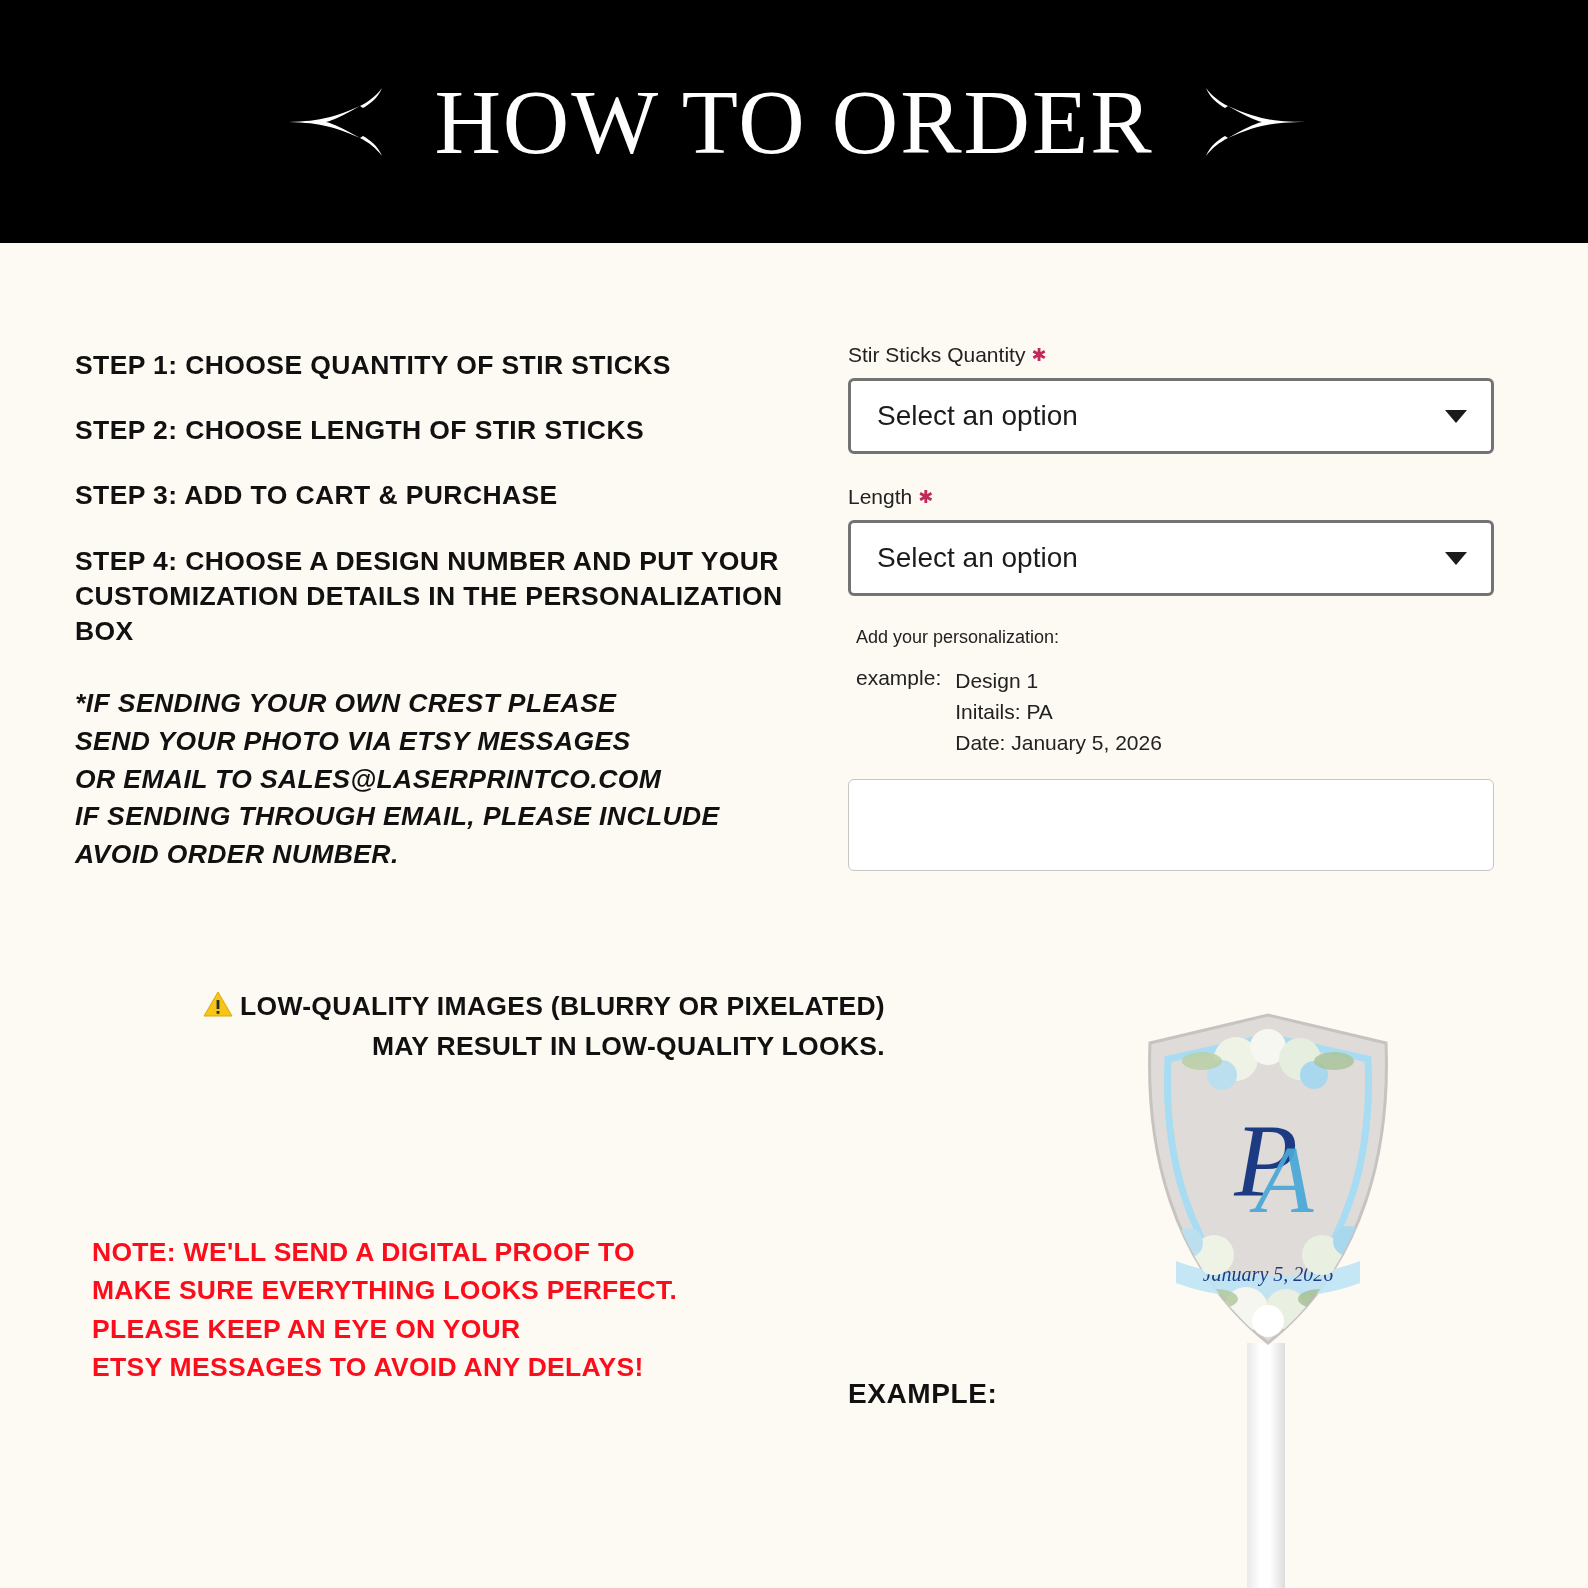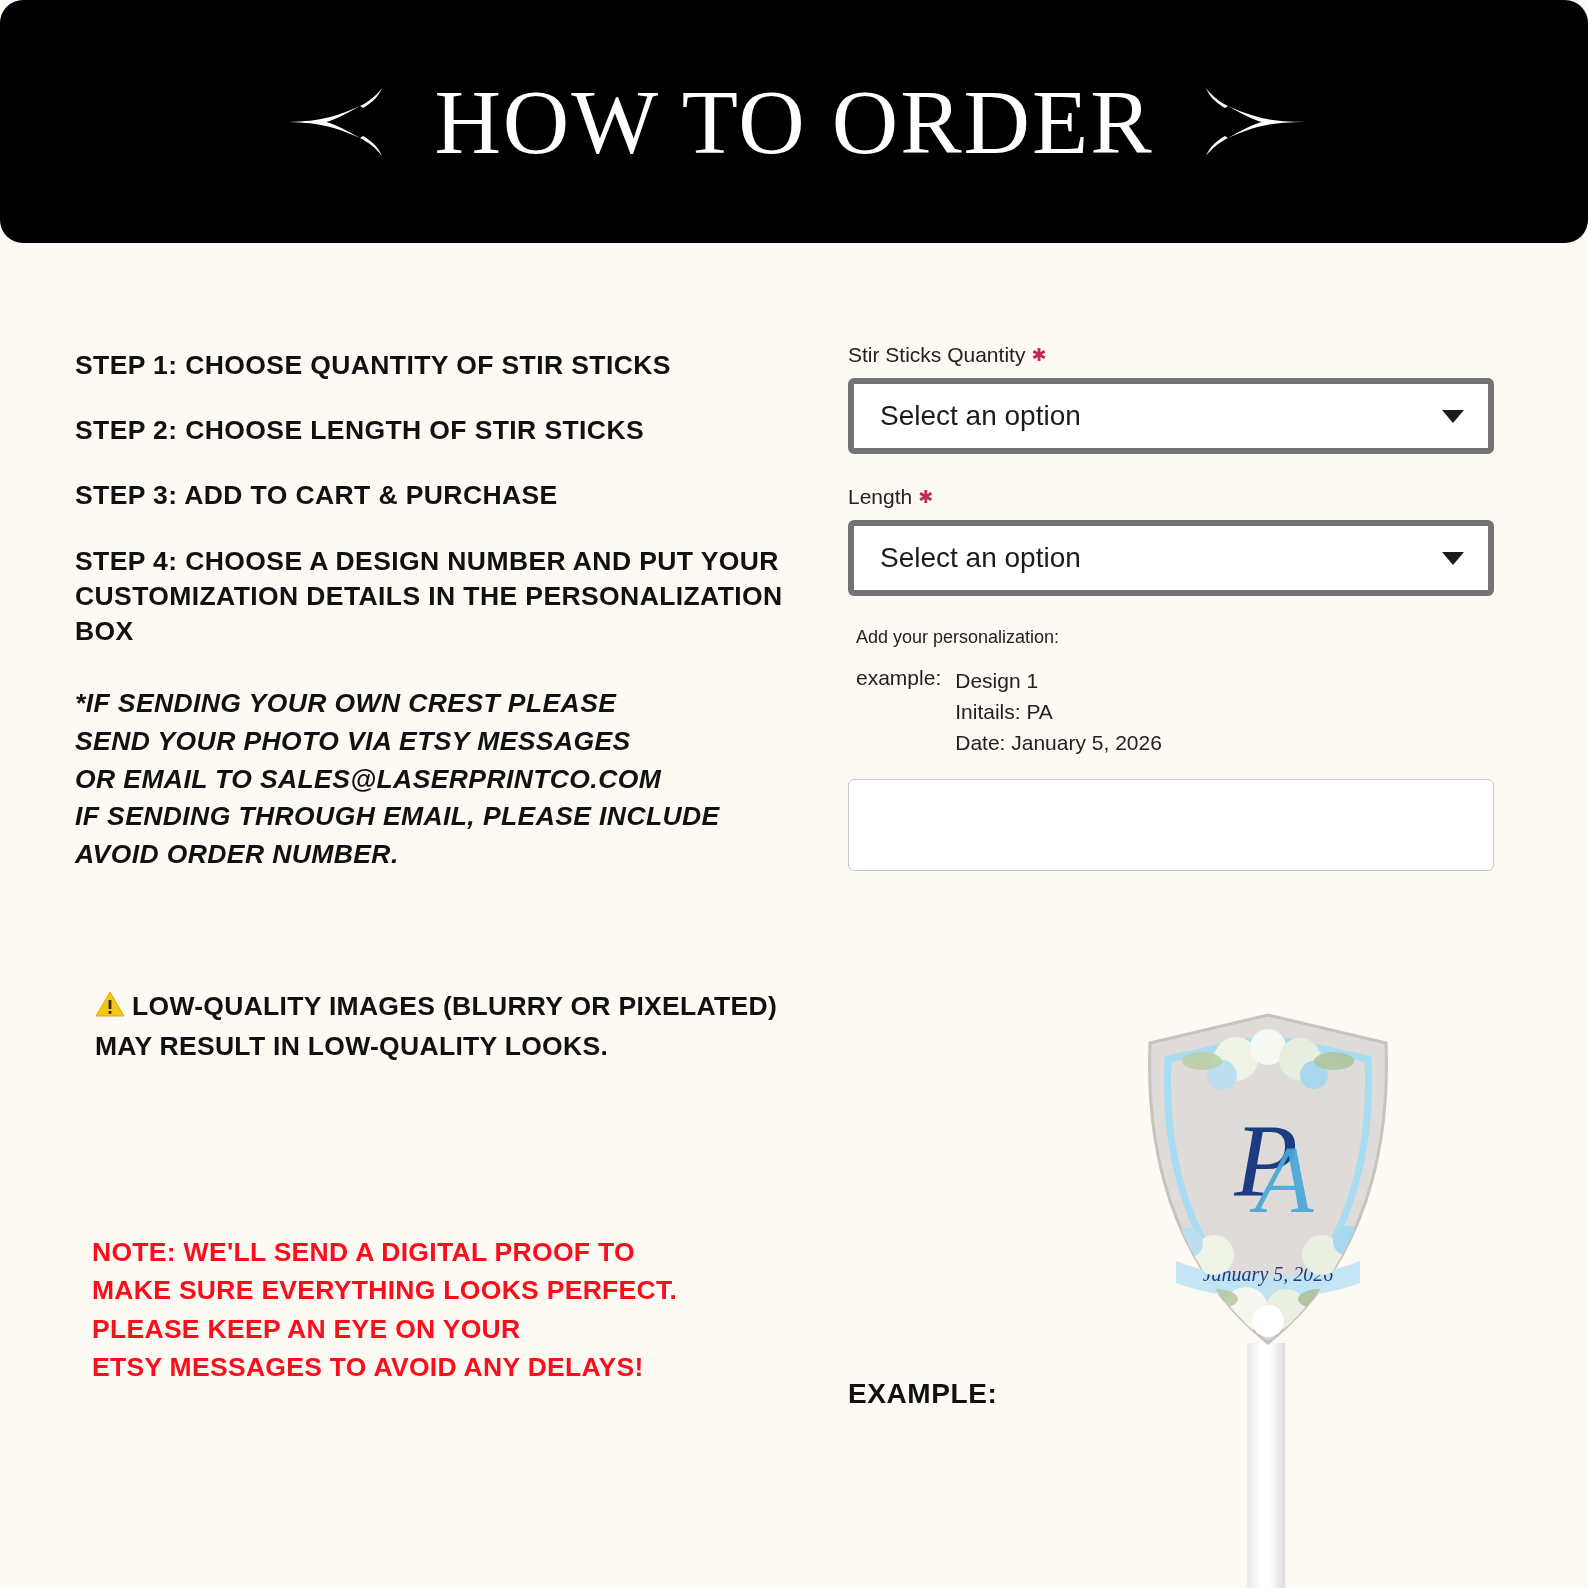--- a/index.html
+++ b/index.html
@@ -17,21 +17,20 @@
 
   
   .header {
     height: 243px;
     background: #000000;
     display: flex;
     align-items: center;
     justify-content: center;
     gap: 46px;
     position: relative;
-    border-radius: 23px;
   }
   .header-title {
     font-family: "Liberation Serif", serif;
     color: #ffffff;
     font-size: 92px;
     letter-spacing: 2px;
     font-weight: 400;
     line-height: 1;
     white-space: nowrap;
   }
@@ -77,20 +76,21 @@
   .warning-block {
     position: absolute;
     left: 95px;
     top: 745px;
     width: 790px;
     font-size: 26.5px;
     font-weight: 700;
     color: #111111;
     letter-spacing: 0.3px;
     line-height: 1.38;
+    text-align: right;
   }
   .warn-icon {
     display: inline-block;
     vertical-align: -3px;
     margin-right: 7px;
   }
 
   .red-note {
     position: absolute;
     left: 92px;
@@ -117,21 +117,21 @@
     font-weight: 400;
   }
   .req-star {
     color: #c3285a;
     font-size: 18px;
     margin-left: 6px;
     vertical-align: 1px;
   }
   .select-box {
     height: 76px;
-    border: 6px solid #737373;
+    border: 3px solid #737373;
     border-radius: 6px;
     background: #ffffff;
     display: flex;
     align-items: center;
     justify-content: space-between;
     padding: 0 24px 0 26px;
     box-sizing: border-box;
     margin-bottom: 31px;
   }
   .select-value {

